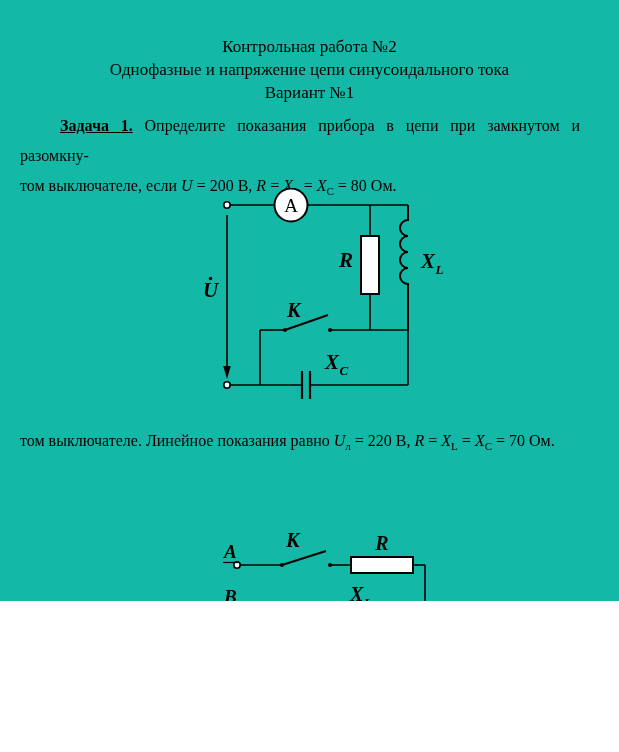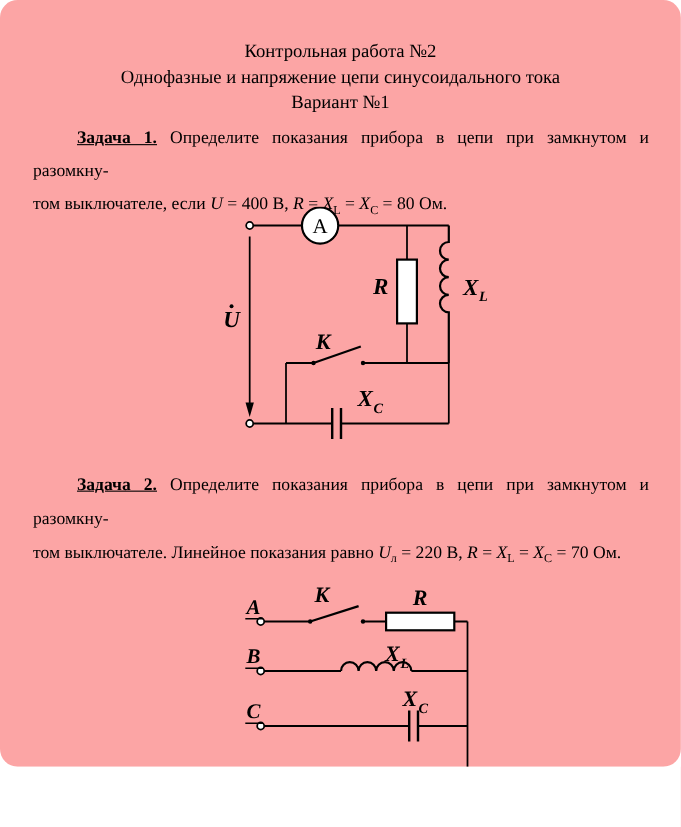--- a/index.html
+++ b/index.html
@@ -1,24 +1,24 @@
 <!DOCTYPE html>
 <html><head>
 <meta charset="utf-8">
 <style>
   html,body { margin:0; padding:0; background:#fff; }
   .page {
-    position:relative; width:619px; height:697px; background:#fca5a5;
-    font-family:"Liberation Serif", serif; color:#000; overflow:hidden;border-radius:16px;
+    position:relative; width:619px; height:601px; background:#14b8a6;
+    font-family:"Liberation Serif", serif; color:#000; overflow:hidden;
   }
   .title-block {
     position:absolute; top:35px; left:0; width:619px;
     text-align:center; font-size:17px; line-height:23px;
   }
-  .para { position:absolute; left:30px; width:560px; font-size:16px; }
+  .para { position:absolute; left:20px; width:560px; font-size:16px; }
   .p-line1 { text-indent:40px; text-align:justify; text-align-last:justify; }
   .p-line2 { text-align:left; }
   .task1 { top:111px; line-height:30px; }
   .task2 { top:425px; line-height:31px; }
   .tasklabel { font-weight:bold; text-decoration:underline; }
   .var { font-style:italic; }
   sub.idx { font-size:11px; line-height:0; }
   svg.circuit { position:absolute; }
   svg text { font-family:"Liberation Serif", serif; fill:#000; stroke:none; }
   .meter-letter { font-size:19px; }
@@ -33,21 +33,21 @@
 <div class="page">
 
   <div class="title-block">
     <div>Контрольная работа №2</div>
     <div>Однофазные и напряжение цепи синусоидального тока</div>
     <div>Вариант №1</div>
   </div>
 
   <div class="para task1">
     <div class="p-line1"><span class="tasklabel">Задача 1.</span><span> Определите показания прибора в цепи при замкнутом и разомкну-</span></div>
-    <div class="p-line2"><span>том выключателе, если </span><span class="var">U</span><span> = 400 В, </span><span class="var">R</span><span> = </span><span class="var">X</span><sub class="idx">L</sub><span> = </span><span class="var">X</span><sub class="idx">C</sub><span> = 80 Ом.</span></div>
+    <div class="p-line2"><span>том выключателе, если </span><span class="var">U</span><span> = 200 В, </span><span class="var">R</span><span> = </span><span class="var">X</span><sub class="idx">L</sub><span> = </span><span class="var">X</span><sub class="idx">C</sub><span> = 80 Ом.</span></div>
   </div>
 
   <svg class="circuit" style="left:195px; top:188px;" width="255" height="225" viewBox="0 0 255 225">
     <g stroke="#000" stroke-width="1.6" fill="none">
       <line x1="35.2" y1="17" x2="79.5" y2="17"></line>
       <line x1="112.5" y1="17" x2="213" y2="17"></line>
       <line x1="175" y1="17" x2="175" y2="48"></line>
       <line x1="175" y1="106" x2="175" y2="142"></line>
       <line x1="135" y1="142" x2="213" y2="142"></line>
       <line x1="65" y1="142" x2="90" y2="142"></line>
@@ -73,21 +73,20 @@
     <circle cx="15.5" cy="90.5" r="1.8" fill="#000"></circle>
     <text x="158" y="79" text-anchor="end" class="lbl-big">R</text>
     <text x="226" y="80" class="lbl-big">X</text>
     <text x="240.5" y="86" class="lbl-sub">L</text>
     <text x="92" y="129" class="lbl-med">К</text>
     <text x="130" y="181" class="lbl-big">X</text>
     <text x="144.5" y="187" class="lbl-sub">C</text>
   </svg>
 
   <div class="para task2">
-    <div class="p-line1"><span class="tasklabel">Задача 2.</span><span> Определите показания прибора в цепи при замкнутом и разомкну-</span></div>
     <div class="p-line2"><span>том выключателе. Линейное показания равно </span><span class="var">U</span><sub class="idx">л</sub><span> = 220 В, </span><span class="var">R</span><span> = </span><span class="var">X</span><sub class="idx">L</sub><span> = </span><span class="var">X</span><sub class="idx">C</sub><span> = 70 Ом.</span></div>
   </div>
 
   <svg class="circuit" style="left:220px; top:525px;" width="235" height="225" viewBox="0 0 235 225">
     <g stroke="#000" stroke-width="1.6" fill="none">
       <line x1="20.2" y1="40" x2="62" y2="40"></line>
       <line x1="110" y1="40" x2="131" y2="40"></line>
       <line x1="193" y1="40" x2="205" y2="40"></line>
       <line x1="20.2" y1="85" x2="90" y2="85"></line>
       <line x1="154" y1="85" x2="205" y2="85"></line>

